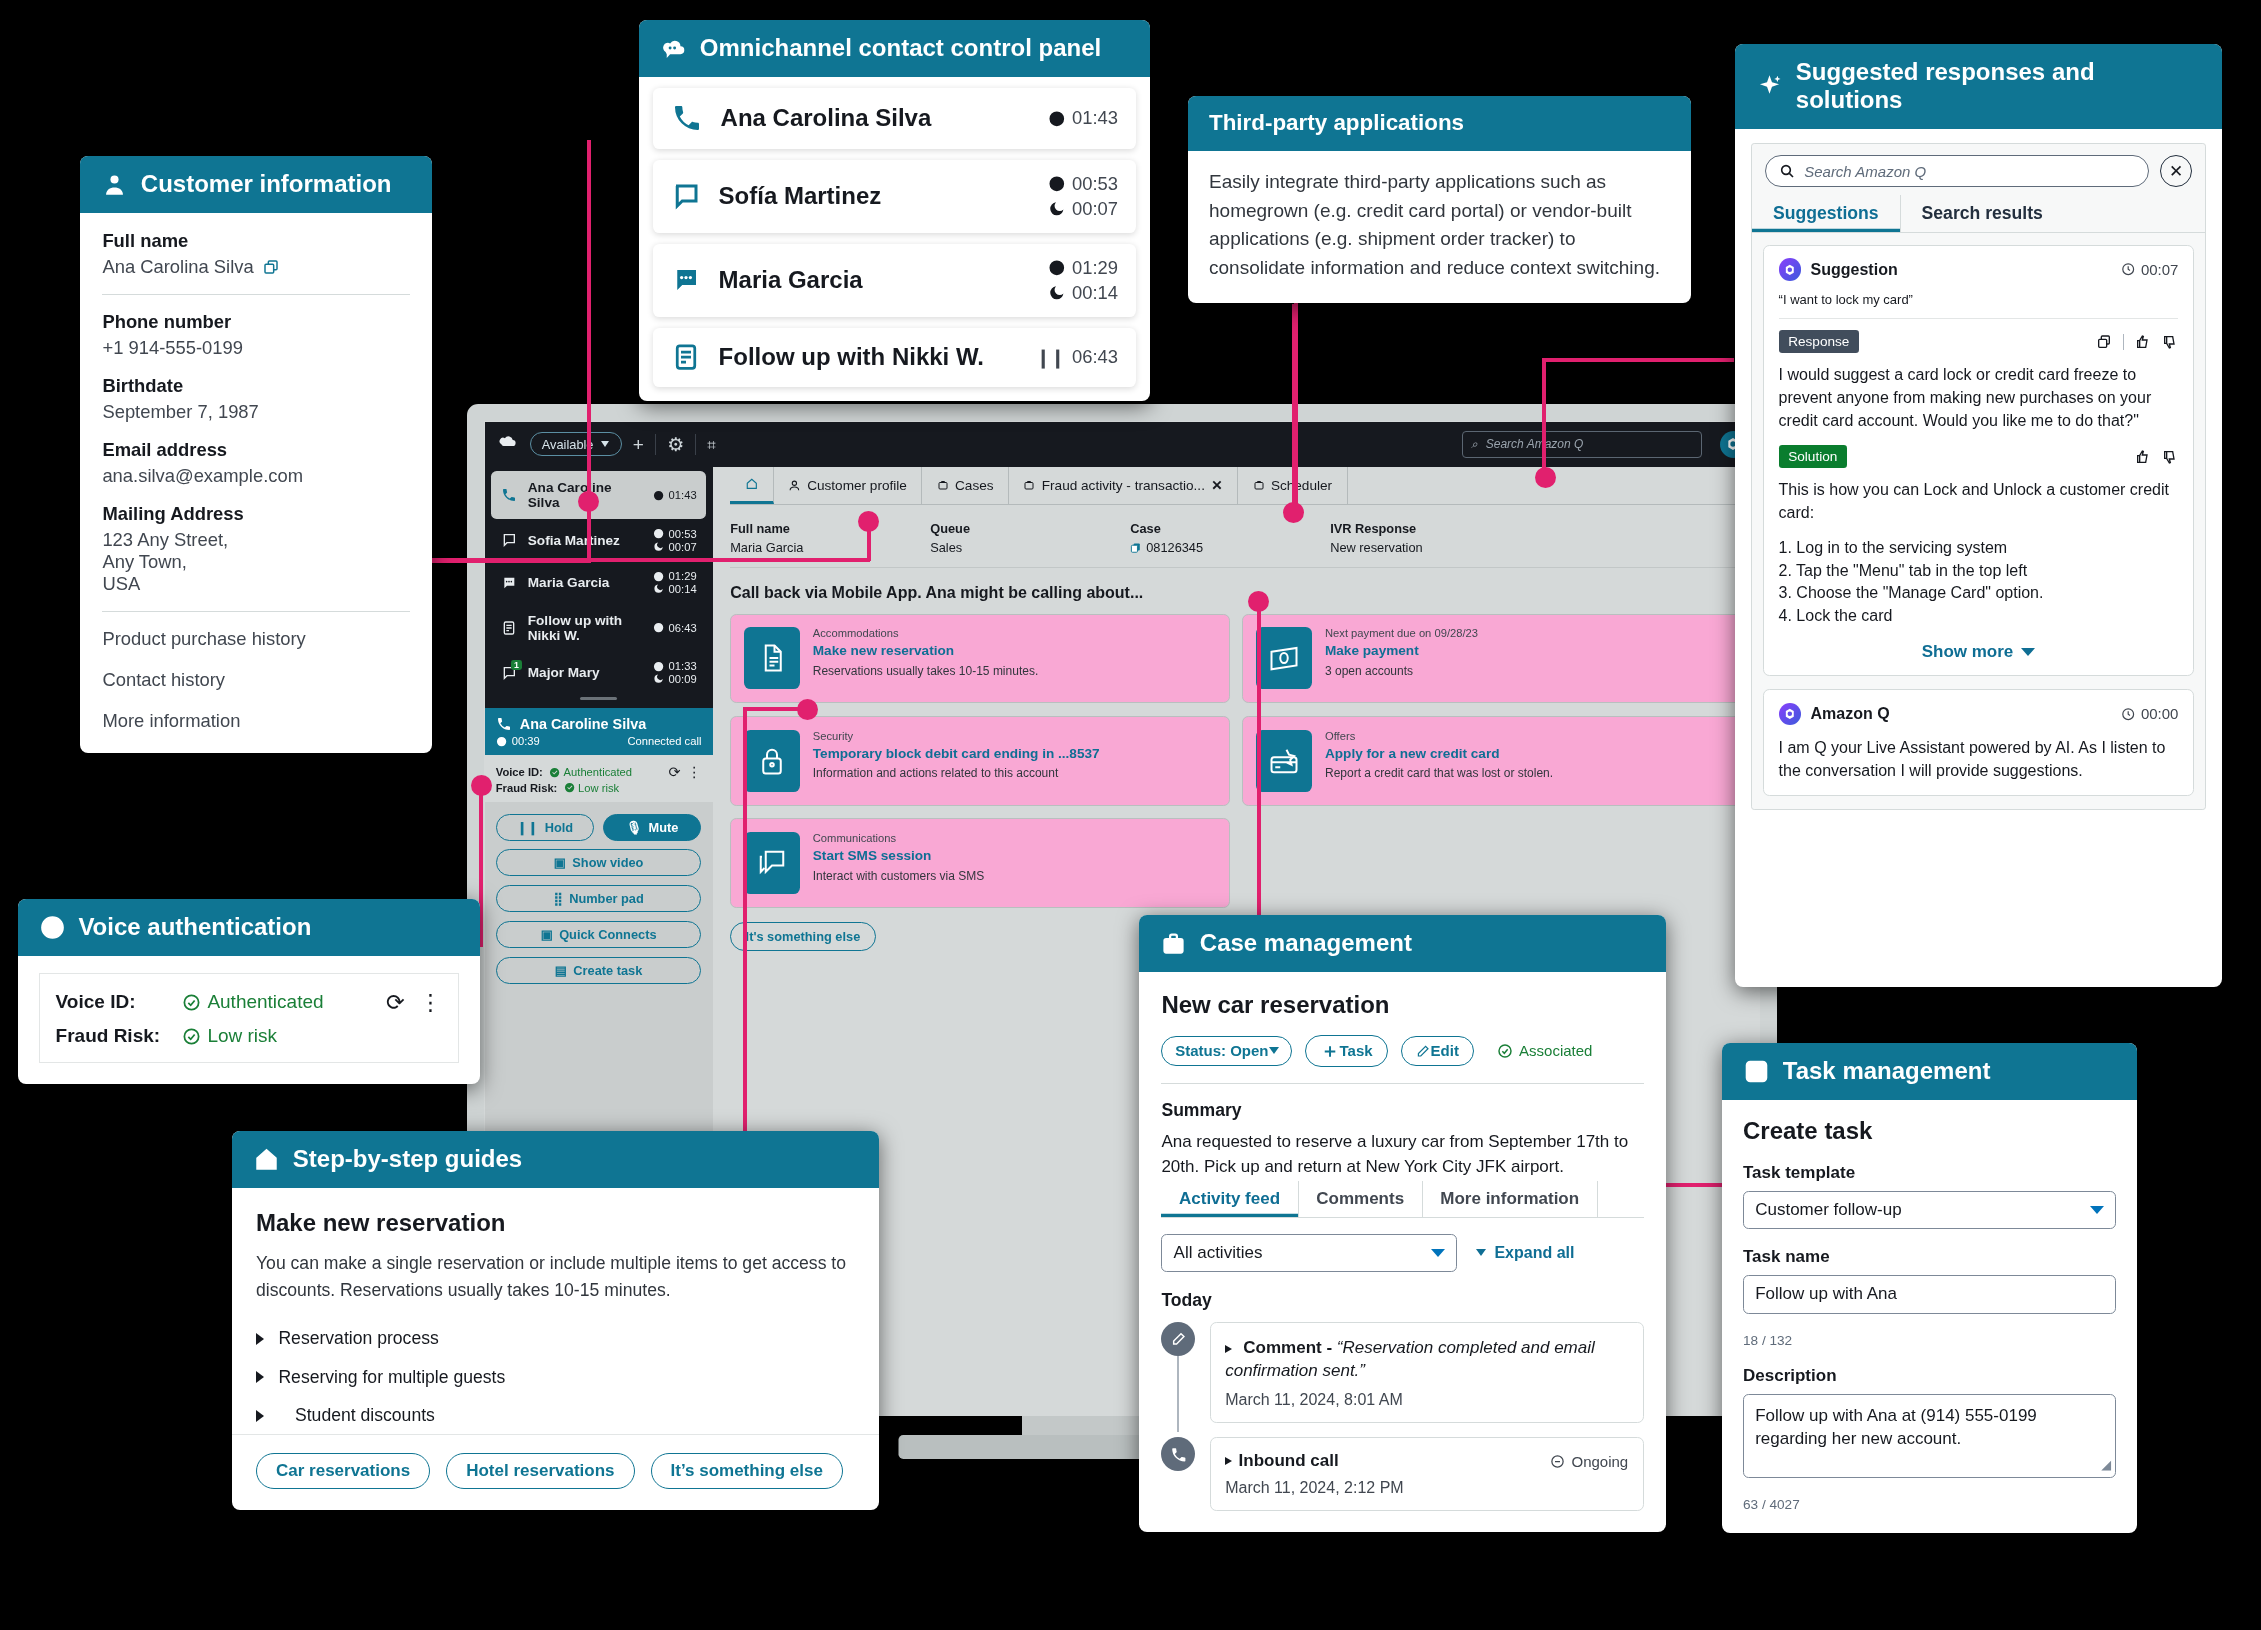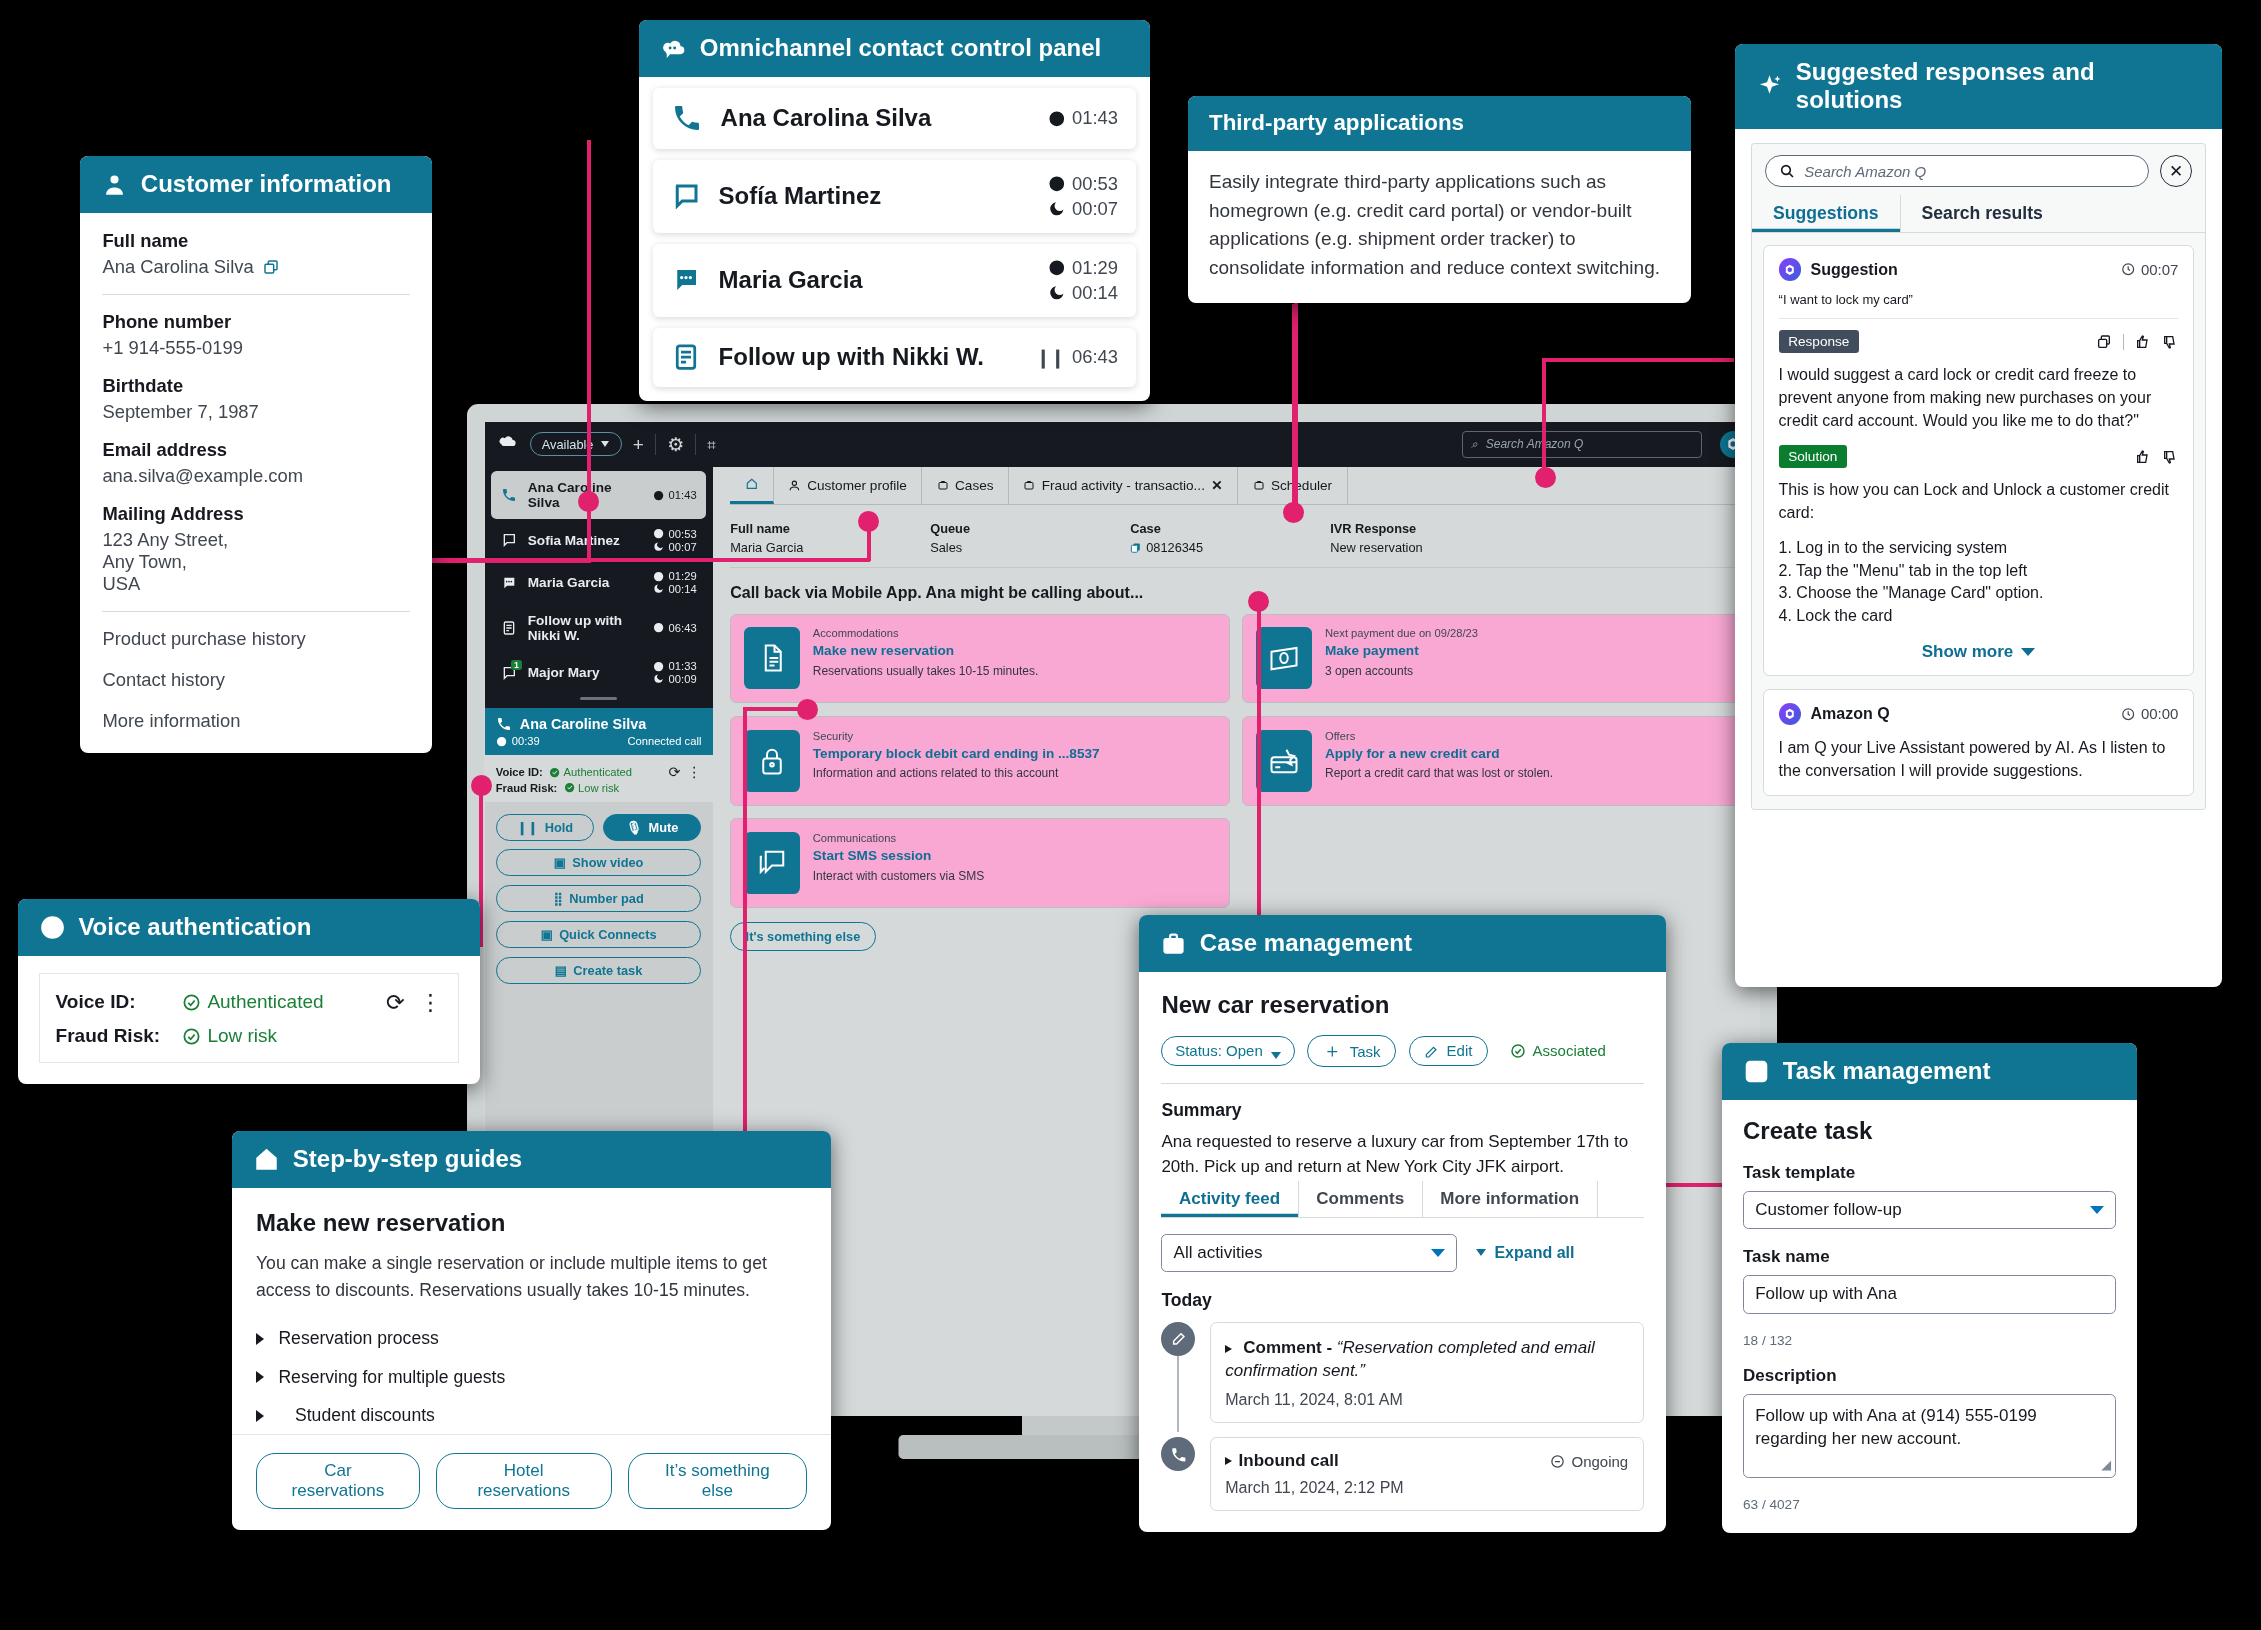--- a/index.html
+++ b/index.html
@@ -99,22 +99,22 @@
               display:flex; align-items:center; justify-content:center; }
   .card .ci svg { width:30px; height:32px; stroke:#fff; fill:none; stroke-width:1.6; }
   .card .over { font-size:11.2px; color:#414750; }
   .card .ttl  { font-size:13.6px; color:#0f6e94; font-weight:700; margin:4px 0 5.6px; }
   .card .sub  { font-size:12px; color:#31363d; }
   .ise { border:1.2px solid #0f7593; color:#0f7593; font-weight:700; font-size:12.8px;
          border-radius:16px; padding:5.6px 14.4px; display:inline-block; margin-top:14.4px; }
 
   
   .btn-o { border:1.4px solid #0f7593; color:#0f7593; background:#fff; border-radius:19px;
-           padding:7.2px 16px; font-size:16px; font-weight:400; display:inline-flex;
-           align-items:flex-end; gap:8px; font-family:inherit; }
+           padding:7.2px 16px; font-size:16px; font-weight:700; display:inline-flex;
+           align-items:center; font-family:inherit; }
   .tabs2 { display:flex; gap:0; border-bottom:1.6px solid #d5dbdb; margin-top:6.4px; }
   .t2 { padding:8px 17.6px; font-size:17px; font-weight:700; color:#414750; border-right:0.8px solid #d5dbdb; }
   .t2.on { color:#0f6e94; box-shadow:inset 0 -3.2px 0 #0f7593; }
   .sel-box { border:1.3px solid #7d8998; border-radius:5.6px; padding:8px 11.2px; font-size:17px;
              display:flex; align-items:center; justify-content:space-between; background:#fff; }
   .inp { border:1.3px solid #7d8998; border-radius:5.6px; padding:8.8px 11.2px; font-size:17px; background:#fff; }
   .cnt { font-size:13.6px; color:#5f6b7a; margin-top:19px; }
 
   .chev { display:inline-block; border-left:7.2px solid transparent; border-right:7.2px solid transparent;
           border-top:8.8px solid currentColor; }
@@ -770,21 +770,21 @@
               <circle cx="12" cy="12" r="9"></circle>
               <path d="M8 12.5l3 3 5-6"></path>
             </svg>
           <span>Low risk</span>
         </span>
       </div>
     </div>
   </div>
 </div>
 
-<div class="panel" style="left:232px; top:1131px; width:599px;">
+<div class="panel" style="left:232px; top:1131px; width:647px;">
   <div class="ph">
     <svg viewBox="0 0 24 24" fill="none" stroke="#fff" stroke-width="2.2">
         <path d="M4 11l8-7 8 7v9H4z"></path>
       </svg>
     <span>Step-by-step guides</span>
   </div>
   <div style="padding:21px 24px 0">
     <div style="font-size:24px; font-weight:700; margin-bottom:12.8px">Make new reservation</div>
     <div style="font-size:17.6px; line-height:1.55; color:#31363d">You can make a single reservation or include multiple items to get access to discounts. Reservations usually takes 10-15 minutes.</div>
     <div style="margin:24px 0 8px">

